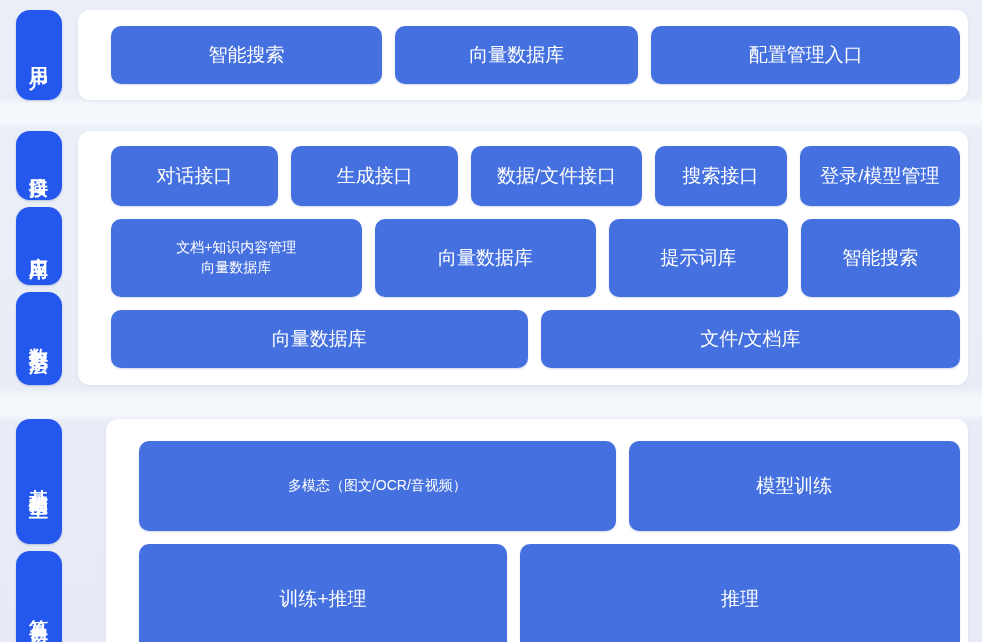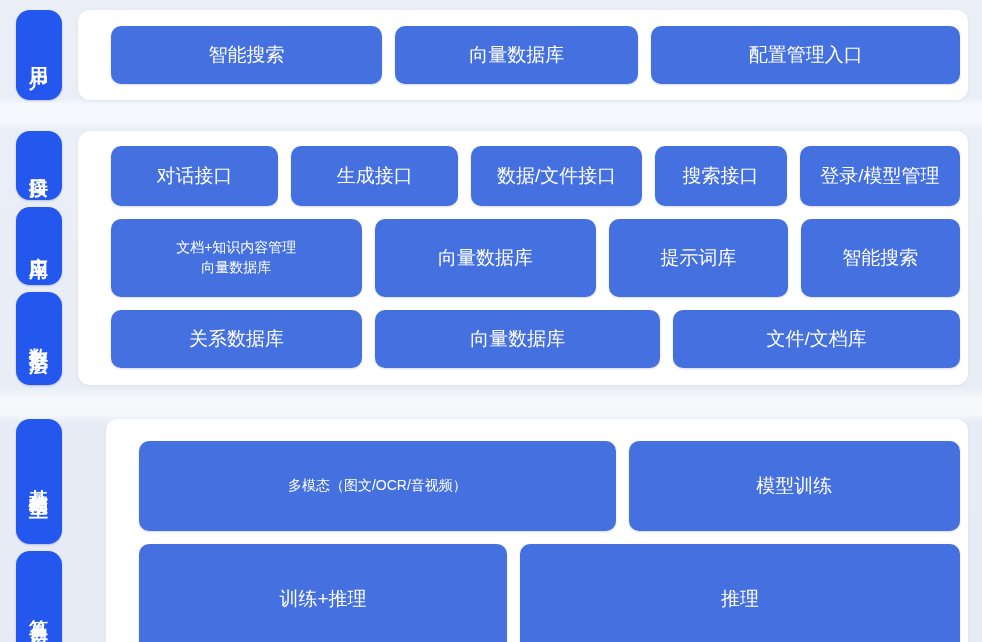--- a/index.html
+++ b/index.html
@@ -124,23 +124,20 @@
           <span>向量数据库</span>
         </div>
         <div class="box" style="flex:180 1 0">
           <span>提示词库</span>
         </div>
         <div class="box" style="flex:161 1 0">
           <span>智能搜索</span>
         </div>
       </div>
       <div class="row" style="flex:57 1 0">
-        <div class="box" style="flex:253 1 0">
-          <span>关系数据库</span>
-        </div>
         <div class="box" style="flex:287 1 0">
           <span>向量数据库</span>
         </div>
         <div class="box" style="flex:289 1 0">
           <span>文件/文档库</span>
         </div>
       </div>
     </div>
   </div>
 

